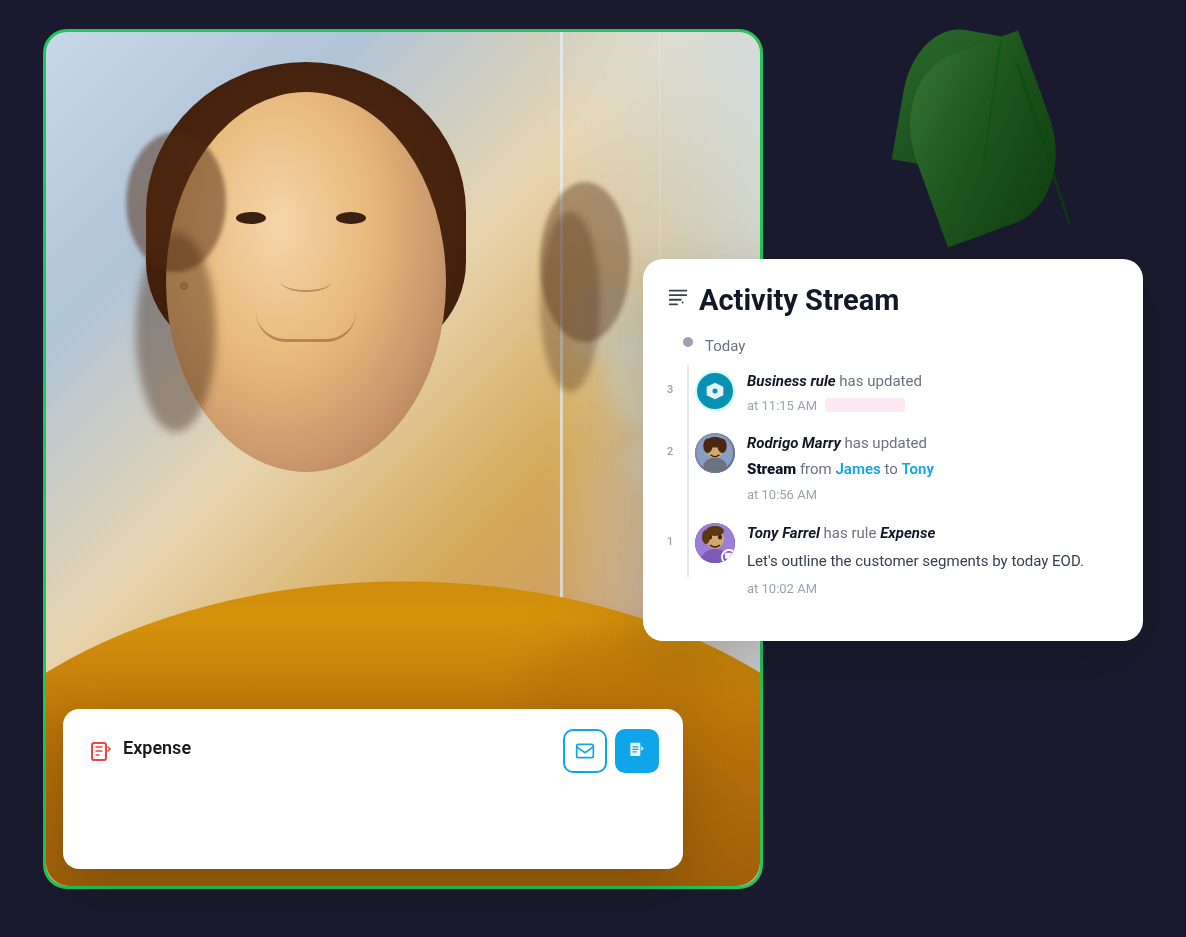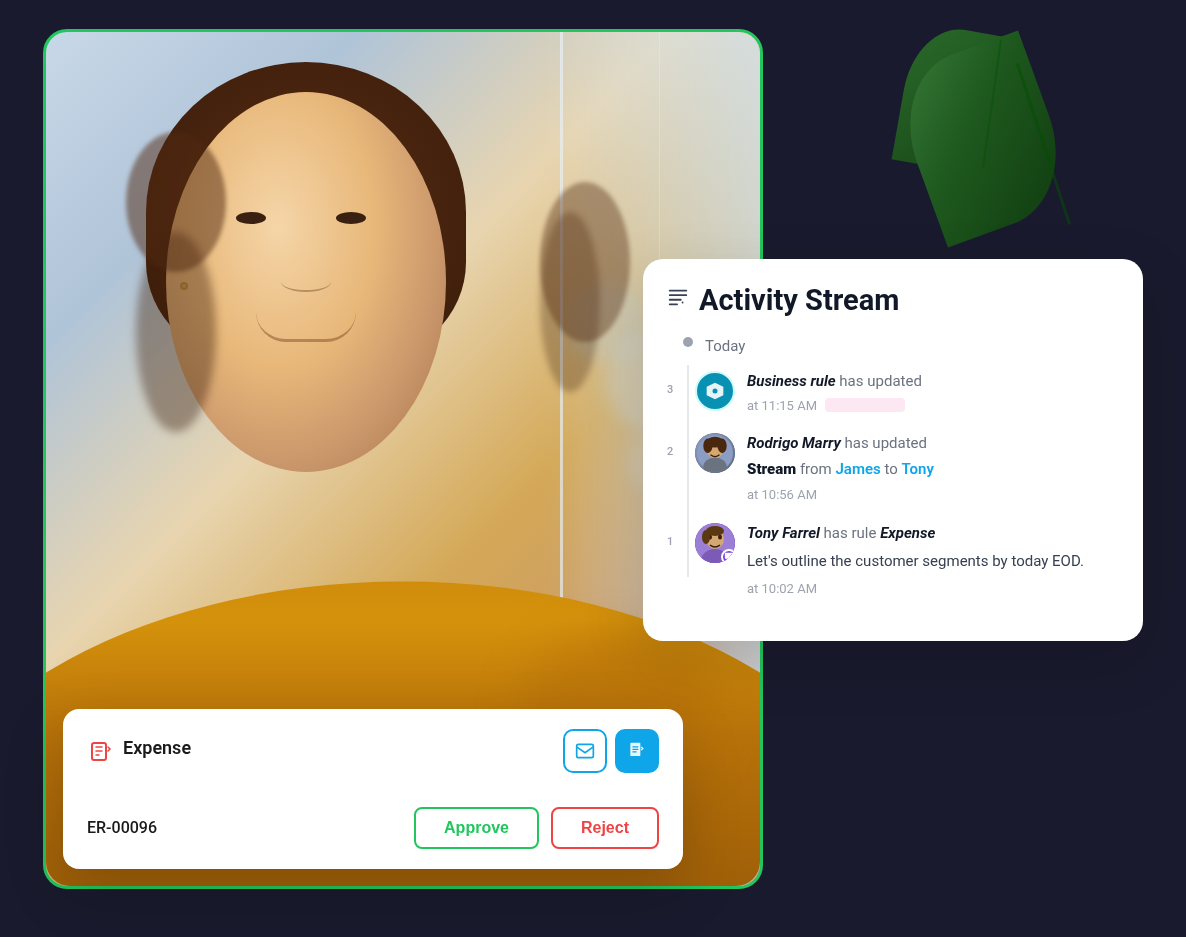--- a/index.html
+++ b/index.html
@@ -498,27 +498,20 @@
             <path d="M2 7l10 7 10-7" stroke="#0ea5e9" stroke-width="2"></path>
           </svg>
         </button>
         <button class="action-btn receipt-btn">
           <svg width="20" height="20" viewBox="0 0 24 24" fill="none">
             <rect x="4" y="2" width="12" height="16" rx="1" fill="white" opacity="0.9"></rect>
             <path d="M7 7h6M7 10h6M7 13h4" stroke="#0ea5e9" stroke-width="1.5" stroke-linecap="round"></path>
             <path d="M17 7l2 2-2 2" stroke="white" stroke-width="1.5"></path>
           </svg>
         </button>
-      </div>
-    </div>
-    <div class="expense-bottom">
-      <span class="expense-id">ER-00096</span>
-      <div class="expense-buttons">
-        <button class="approve-btn">Approve</button>
-        <button class="reject-btn">Reject</button>
       </div>
     </div>
   </div>
 
   <div class="activity-card">
     <div class="activity-header">
       <span class="activity-header-icon">
         <svg width="22" height="22" viewBox="0 0 24 24" fill="none">
           <path d="M3 5h18M3 10h18M3 15h12M3 20h8" stroke="#374151" stroke-width="2" stroke-linecap="round"></path>
           <circle cx="17" cy="18" r="1" fill="#374151"></circle>

